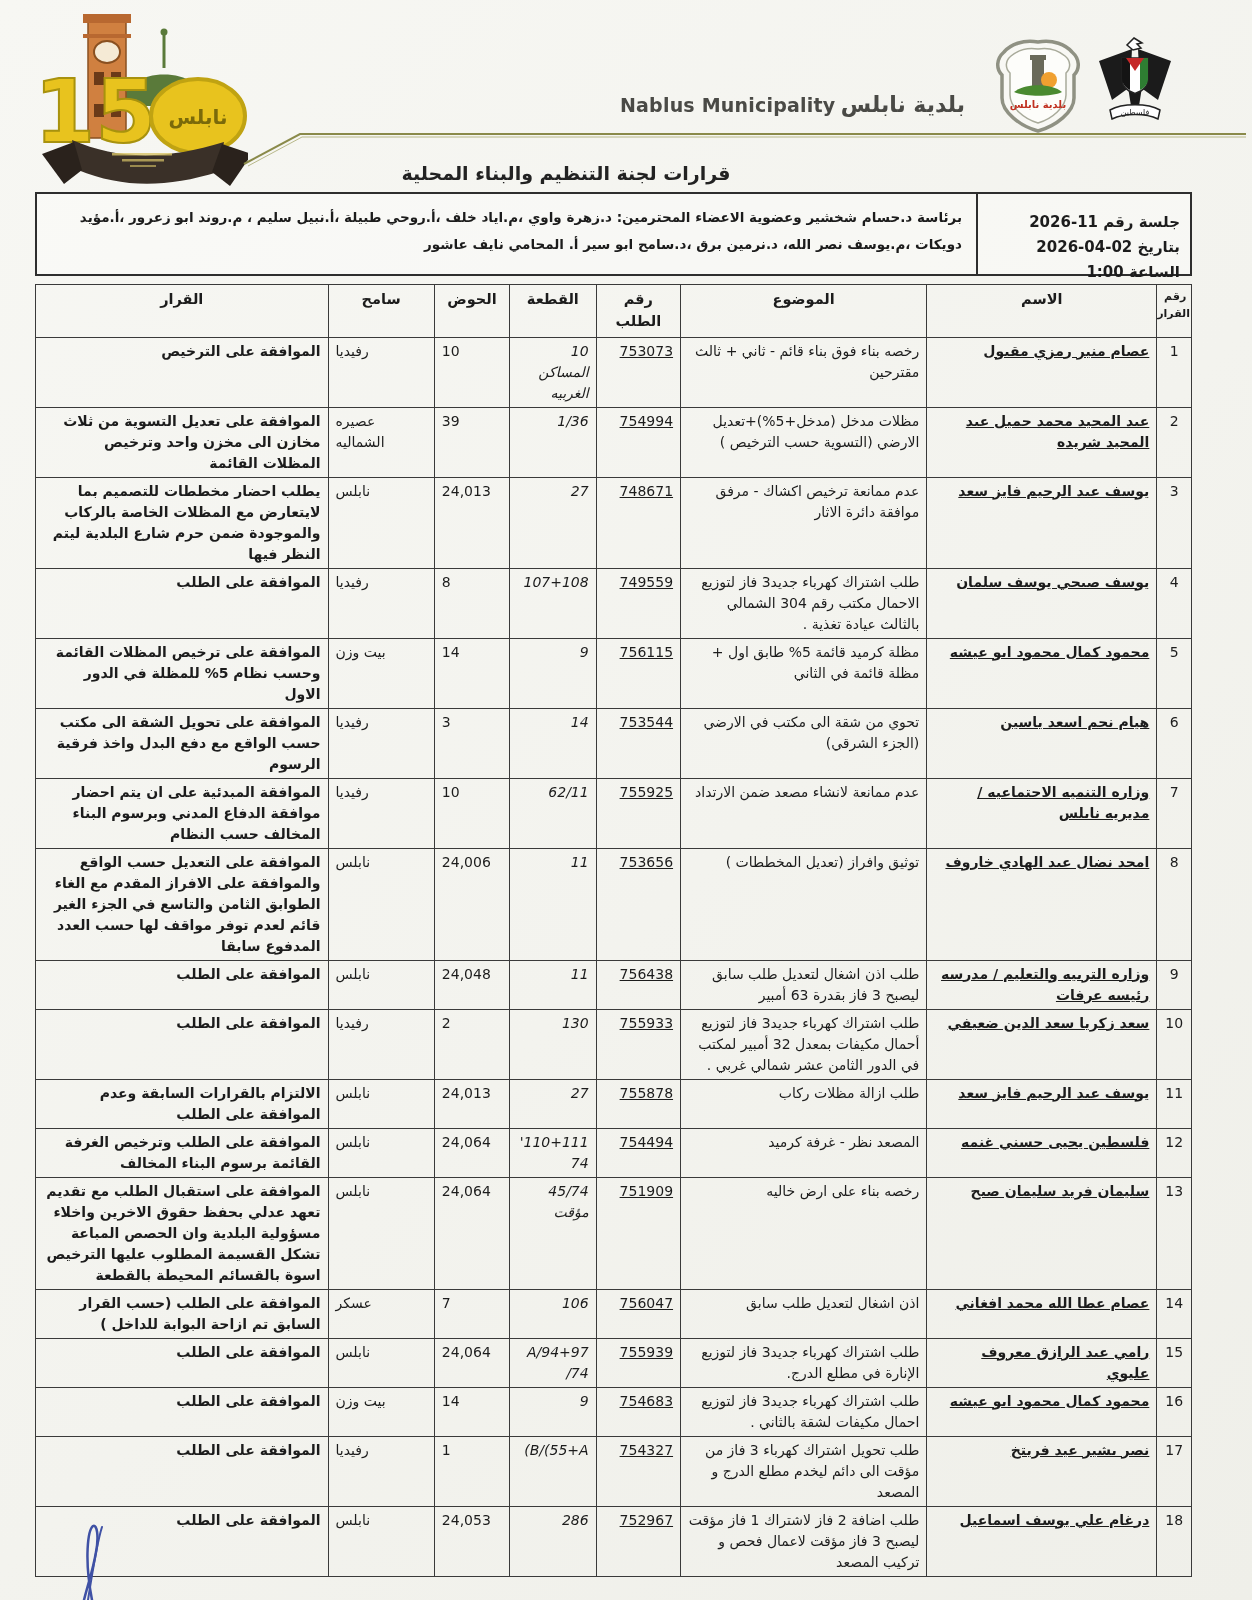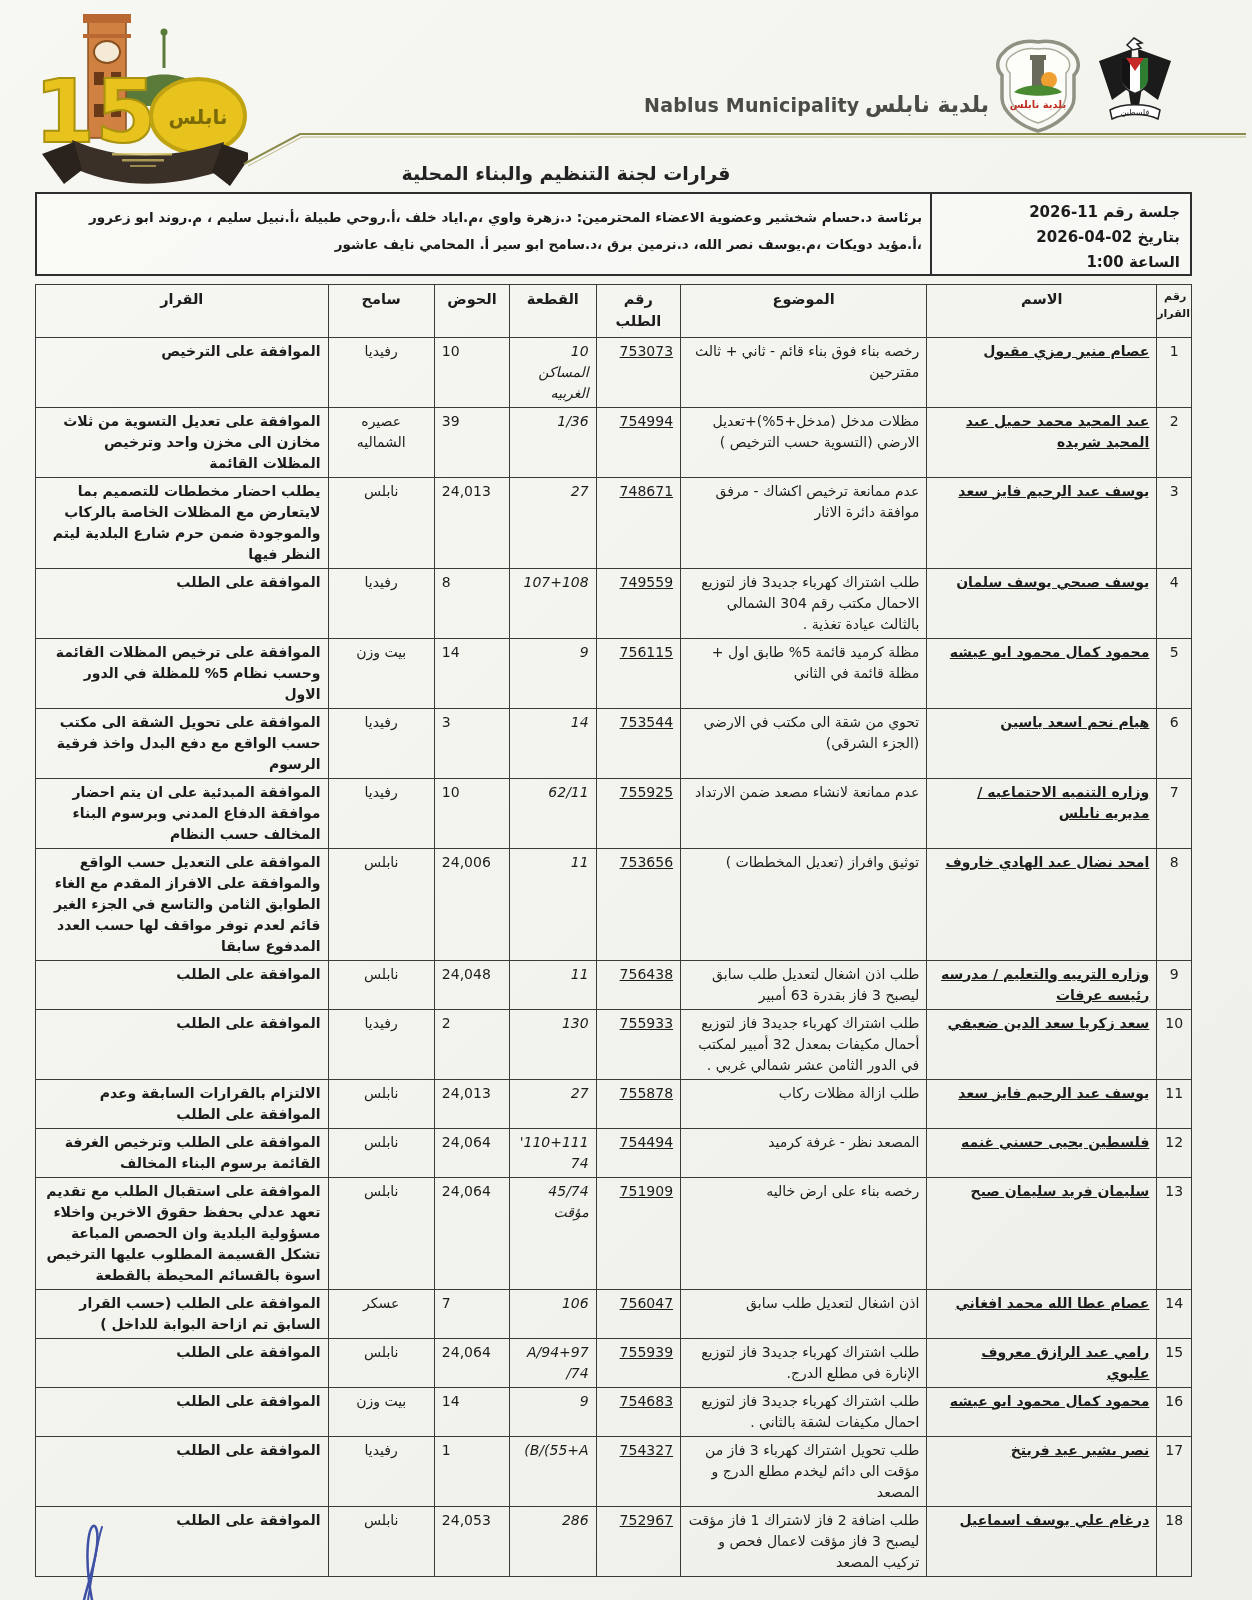--- a/index.html
+++ b/index.html
@@ -11,63 +11,63 @@
     font-family:"DejaVu Sans",sans-serif;
     color:#1c1c1c;
     overflow:hidden;
   }
   
   .hdr{position:relative;height:186px;}
   .logo150{position:absolute;left:26px;top:6px;}
   .emblem-nablus{position:absolute;left:992px;top:38px;}
   .emblem-palestine{position:absolute;left:1092px;top:34px;}
   .brand{
-    position:absolute;left:644px;top:92px;width:345px;
-    text-align:right;direction:ltr;white-space:nowrap;
+    position:absolute;left:620px;top:92px;width:345px;
+    direction:ltr;white-space:nowrap;
     font-weight:bold;color:#4a4a46;
   }
   .brand .en{font-size:19px;letter-spacing:.2px;}
   .brand .ar{font-size:22px;}
   .swoosh{position:absolute;left:238px;top:122px;}
   .doc-title{
     position:absolute;left:0;right:120px;top:142px;
     text-align:center;font-size:19px;font-weight:bold;color:#222;margin-top:20px;
   }
   
   .session{
     position:absolute;left:35px;top:192px;width:1157px;height:84px;
     border:2px solid #2e2e2e;display:flex;direction:rtl;box-sizing:border-box;
     background:rgba(255,255,255,.35);
   }
   .session .meta{
-    width:260px;border-left:2px solid #2e2e2e;box-sizing:border-box;
-    padding:6px 10px 0 6px;font-weight:bold;font-size:15px;line-height:1.65;
+    width:214px;border-left:2px solid #2e2e2e;box-sizing:border-box;
+    padding:16px 10px 0 6px;font-weight:bold;font-size:15px;line-height:1.65;
   }
   .session .attendees{
-    flex:1;padding:10px 8px 0 18px;font-weight:bold;font-size:13.5px;
+    flex:1;padding:10px 14px 0 18px;font-weight:bold;font-size:13.5px;
     line-height:2.0;text-align:right;
   }
   
   table.decisions{
     position:absolute;left:35px;top:284px;width:1157px;
     border-collapse:collapse;direction:rtl;table-layout:fixed;
   }
   table.decisions th,table.decisions td{
     border:1.5px solid #3a3a3a;vertical-align:top;
     padding:3px 7px;font-size:14px;line-height:1.5;
     overflow:hidden;
   }
   table.decisions th{font-weight:bold;text-align:center;padding:4px 2px;font-size:14.5px;}
   td.c-no{text-align:center;font-size:14px;padding-right:2px;padding-left:2px;}
   td.c-name{font-weight:bold;text-align:right;font-size:14.5px;text-decoration:underline;}
   td.c-subject{text-align:right;}
   td.c-req{direction:ltr;text-align:right;text-decoration:underline;}
   td.c-parcel{direction:ltr;text-align:right;white-space:pre-line;font-style:italic;}
   td.c-basin{text-align:left;direction:ltr;}
-  td.c-hood{text-align:center;font-size:13px;margin-top:48px;}
+  td.c-hood{text-align:left;font-size:13px;margin-top:48px;}
   td.c-decision{font-weight:bold;text-align:right;font-size:14.5px;}
   .penmark{position:absolute;left:58px;top:1516px;}
 </style>
 </head>
 <body>
 
 <div class="page">
 
   <div class="hdr">
 

